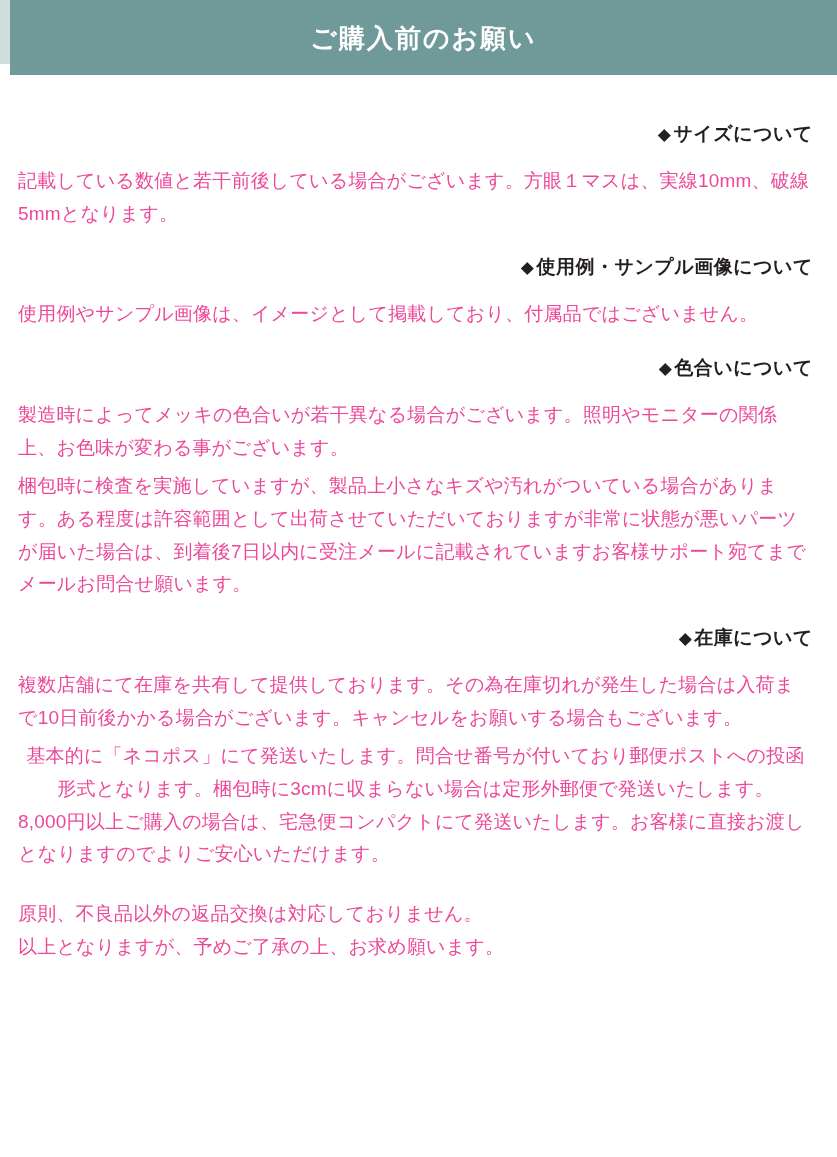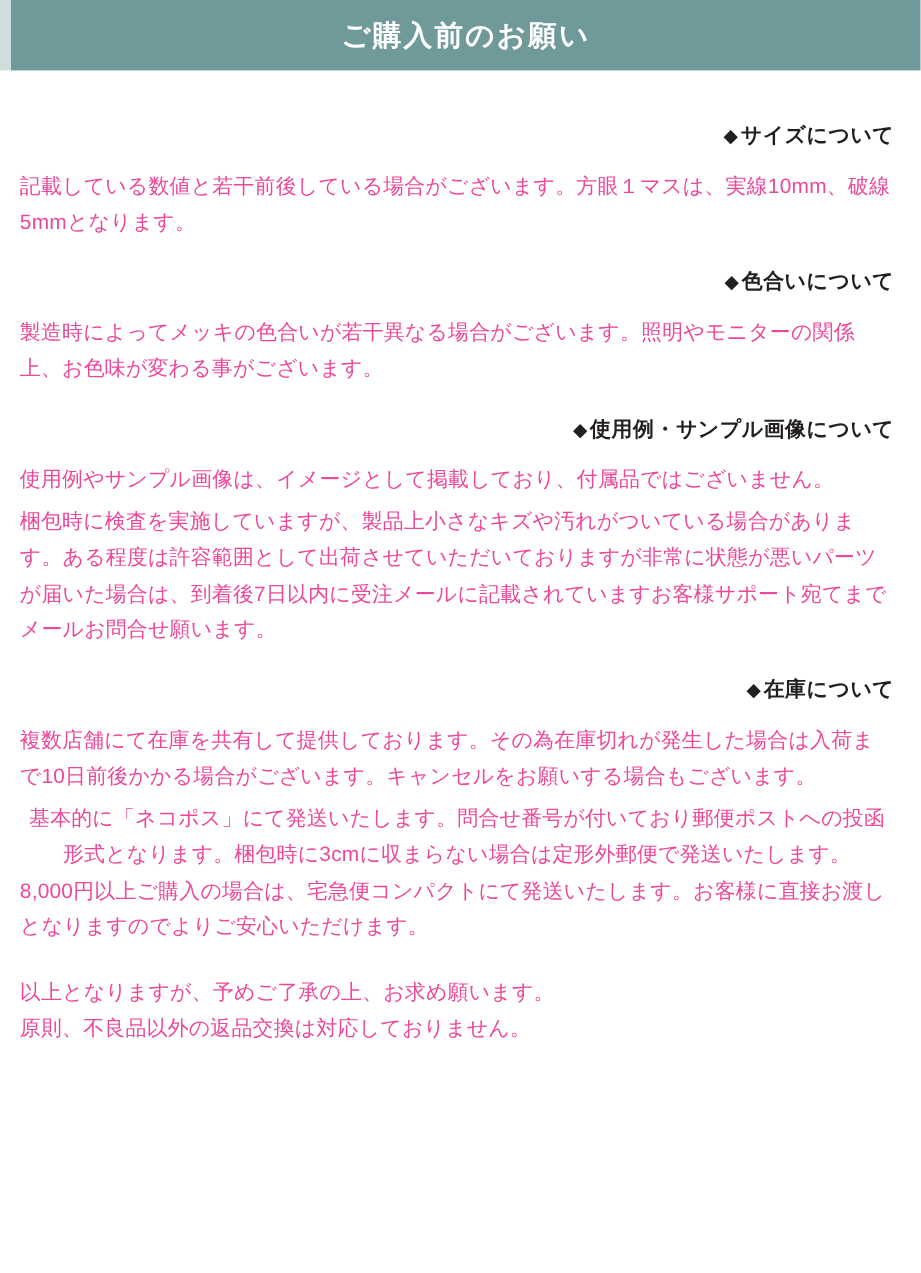--- a/index.html
+++ b/index.html
@@ -25,21 +25,21 @@
   .left-band {
     position: absolute;
     left: 0;
     top: 0;
     width: 10px;
     height: 64px;
     background: #cfdedd;
   }
   .header {
     margin: 0 0 0 10px;
-    height: 64px;
+    height: 75px;
     background: #6f9a99;
     display: flex;
     align-items: center;
     justify-content: center;
   }
   .header-title {
     color: #ffffff;
     font-size: 26px;
     font-weight: bold;
     letter-spacing: 2px;
@@ -98,47 +98,47 @@
 
     <div class="section">
       <div class="section-heading">
         <span class="diamond">◆</span><span>サイズについて</span>
       </div>
       <p class="body-text">記載している数値と若干前後している場合がございます。方眼１マスは、実線10mm、破線5mmとなります。</p>
     </div>
 
     <div class="section">
       <div class="section-heading">
-        <span class="diamond">◆</span><span>色合いについて</span>
+        <span class="diamond">◆</span><span>使用例・サンプル画像について</span>
       </div>
-      <p class="body-text">製造時によってメッキの色合いが若干異なる場合がございます。照明やモニターの関係上、お色味が変わる事がございます。</p>
+      <p class="body-text">使用例やサンプル画像は、イメージとして掲載しており、付属品ではございません。</p>
     </div>
 
     <div class="section">
       <div class="section-heading">
-        <span class="diamond">◆</span><span>使用例・サンプル画像について</span>
+        <span class="diamond">◆</span><span>色合いについて</span>
       </div>
-      <p class="body-text">使用例やサンプル画像は、イメージとして掲載しており、付属品ではございません。</p>
+      <p class="body-text">製造時によってメッキの色合いが若干異なる場合がございます。照明やモニターの関係上、お色味が変わる事がございます。</p>
     </div>
 
     <div class="section">
       <p class="body-text">梱包時に検査を実施していますが、製品上小さなキズや汚れがついている場合があります。ある程度は許容範囲として出荷させていただいておりますが非常に状態が悪いパーツが届いた場合は、到着後7日以内に受注メールに記載されていますお客様サポート宛てまでメールお問合せ願います。</p>
     </div>
 
     <div class="section">
       <div class="section-heading">
         <span class="diamond">◆</span><span>在庫について</span>
       </div>
       <p class="body-text">複数店舗にて在庫を共有して提供しております。その為在庫切れが発生した場合は入荷まで10日前後かかる場合がございます。キャンセルをお願いする場合もございます。</p>
     </div>
 
     <div class="section">
       <p class="body-text tight">基本的に「ネコポス」にて発送いたします。問合せ番号が付いており郵便ポストへの投函形式となります。梱包時に3cmに収まらない場合は定形外郵便で発送いたします。</p>
       <p class="body-text">8,000円以上ご購入の場合は、宅急便コンパクトにて発送いたします。お客様に直接お渡しとなりますのでよりご安心いただけます。</p>
     </div>
 
     <div class="closing">
+      <p class="body-text">原則、不良品以外の返品交換は対応しておりません。</p>
       <p class="body-text">以上となりますが、予めご了承の上、お求め願います。</p>
-      <p class="body-text">原則、不良品以外の返品交換は対応しておりません。</p>
     </div>
 
   </div>
 </div>
 
 </body></html>

